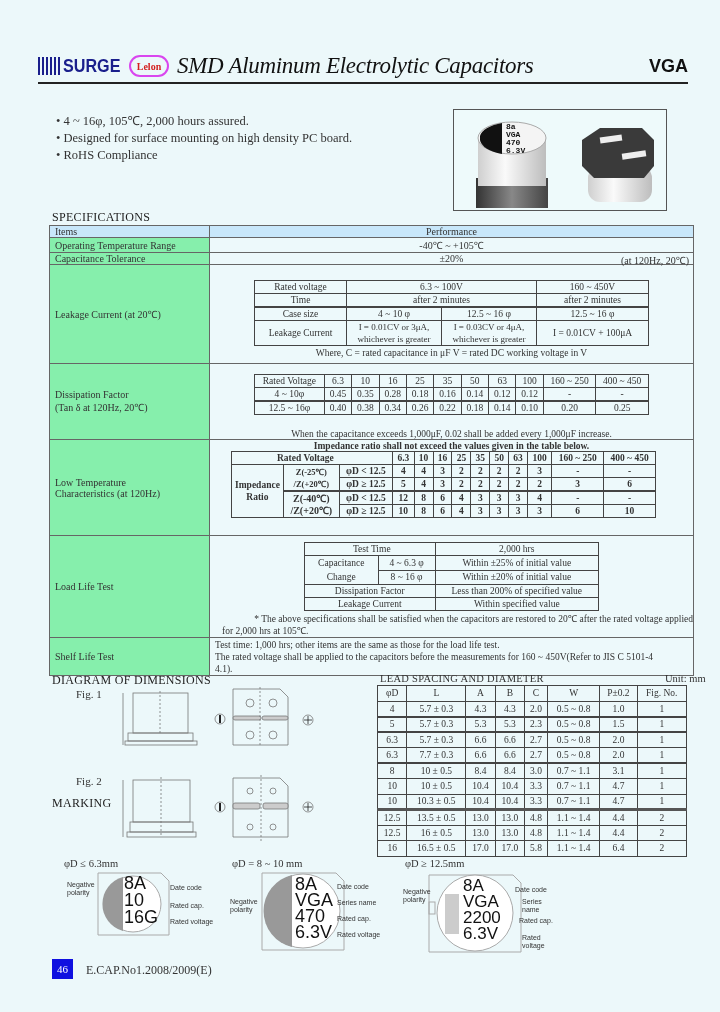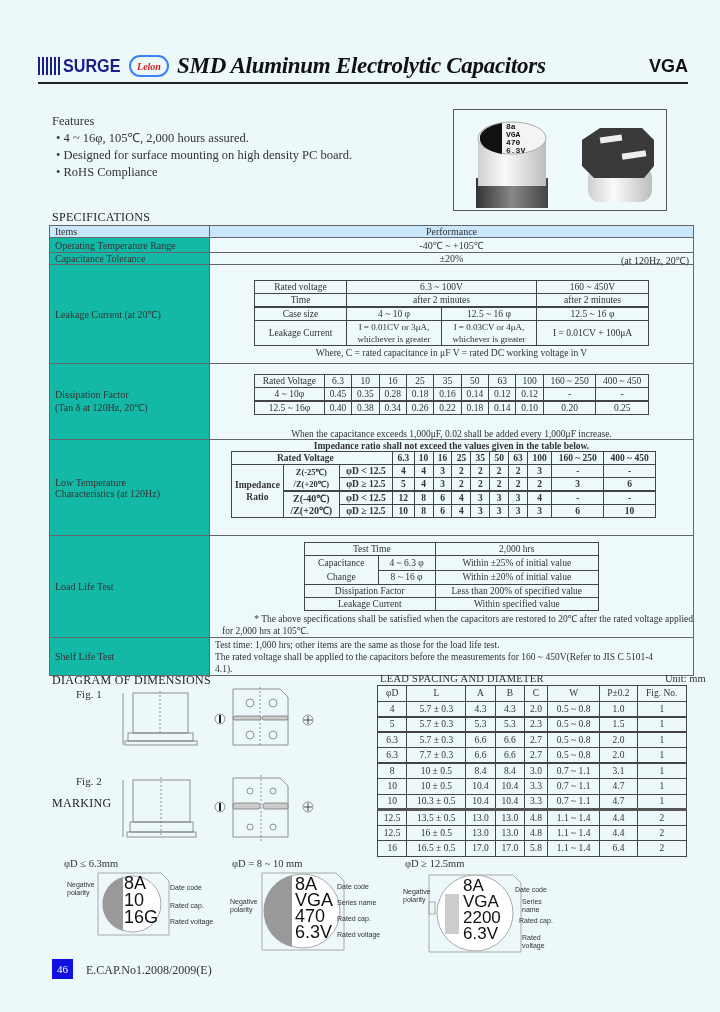--- a/index.html
+++ b/index.html
@@ -5,37 +5,37 @@
   * { box-sizing: border-box; margin: 0; padding: 0; }
   html, body { width: 720px; height: 1012px; background: #ecf8fa; overflow: hidden; }
   body { font-family: "Liberation Serif", serif; color: #222; position: relative; }
 
   
   .header { position: absolute; left: 38px; top: 54px; width: 650px; height: 30px; display: flex; align-items: center; border-bottom: 2px solid #222; padding-bottom: 4px; }
   .surge-logo { display: flex; align-items: center; height: 22px; }
   .surge-bars { display: flex; gap: 2px; margin-right: 3px; }
   .surge-bars span { display: inline-block; width: 2px; height: 18px; background: #1a1f8c; }
   .surge-text { font-family: "Liberation Sans", sans-serif; font-weight: bold; color: #1a1f8c; font-size: 19px; letter-spacing: 0px; transform: scaleX(0.85); transform-origin: left; display:inline-block; width: 62px; }
-  .lelon-logo { margin-left: 4px; width: 40px; height: 22px; border: 2px solid #3b82f6; border-radius: 11px; color: #d31f1f; font-family: "Liberation Serif", serif; font-style: italic; font-size: 10px; font-weight: bold; display: flex; align-items: center; justify-content: center; }
-  .doc-title { margin-left: 8px; font-style: italic; font-weight: bold; font-size: 23px; color: #111; letter-spacing: -0.3px; }
+  .lelon-logo { margin-left: 4px; width: 40px; height: 22px; border: 2px solid #d946ef; border-radius: 11px; color: #d31f1f; font-family: "Liberation Serif", serif; font-size: 10px; font-weight: bold; display: flex; align-items: center; justify-content: center; }
+  .doc-title { margin-left: 8px; font-style: italic; font-weight: normal; font-size: 23px; color: #111; letter-spacing: -0.3px; }
   .series-code { margin-left: auto; font-family: "Liberation Sans", sans-serif; font-weight: bold; font-size: 18px; color: #111; }
 
   
   .features { position: absolute; left: 52px; top: 113px; font-size: 12.5px; color: #333; line-height: 17px; }
   .features .feat-title { font-size: 12.5px; margin-bottom: 0; }
   .features ul { list-style: none; padding-left: 4px; }
   .features li::before { content: "• "; }
 
   .photo-box { position: absolute; left: 453px; top: 109px; width: 214px; height: 102px; border: 1px solid #555; background: #eefafb; overflow: hidden; }
 
   
   .spec-title { position: absolute; left: 52px; top: 210px; font-size: 12px; letter-spacing: 0.3px; color: #222; }
   .spec-table { position: absolute; left: 49px; top: 225px; width: 645px; border-collapse: collapse; font-size: 10px; color: #333; }
   .spec-table > tbody > tr > td { border: 1px solid #666; vertical-align: middle; }
-  .spec-table td.item { background: #14b8a6; width: 160px; padding-left: 5px; }
+  .spec-table td.item { background: #86efac; width: 160px; padding-left: 5px; }
   .spec-table td.perf { background: #edf9fb; text-align: center; }
   .spec-table tr.head td.item, .spec-table tr.head td.perf { background: #c8e7fa; }
   .row-h { height: 12px; }
 
   .inner { border-collapse: collapse; margin: 0 auto; font-size: 9.5px; color: #333; }
   .inner td { border: 1px solid #444; text-align: center; padding: 0 3px; height: 13px; line-height: 12px; }
   .note { font-size: 9.5px; text-align: center; color: #333; }
   .left-note { font-size: 9.5px; text-align: left; color: #333; padding-left: 5px; line-height: 12px; }
 
   
@@ -72,21 +72,20 @@
         <span></span>
     </div>
     <span class="surge-text">SURGE</span>
   </div>
   <div class="lelon-logo">Lelon</div>
   <div class="doc-title">SMD Aluminum Electrolytic Capacitors</div>
   <div class="series-code">VGA</div>
 </div>
 
 <div class="features">
-  <div class="feat-title">Features</div>
   <ul>
     <li>4 ~ 16φ, 105℃, 2,000 hours assured.</li>
     <li>Designed for surface mounting on high density PC board.</li>
     <li>RoHS Compliance</li>
   </ul>
 </div>
 
 <div class="photo-box">
   <svg width="214" height="102" viewBox="0 0 214 102">
     <defs>

